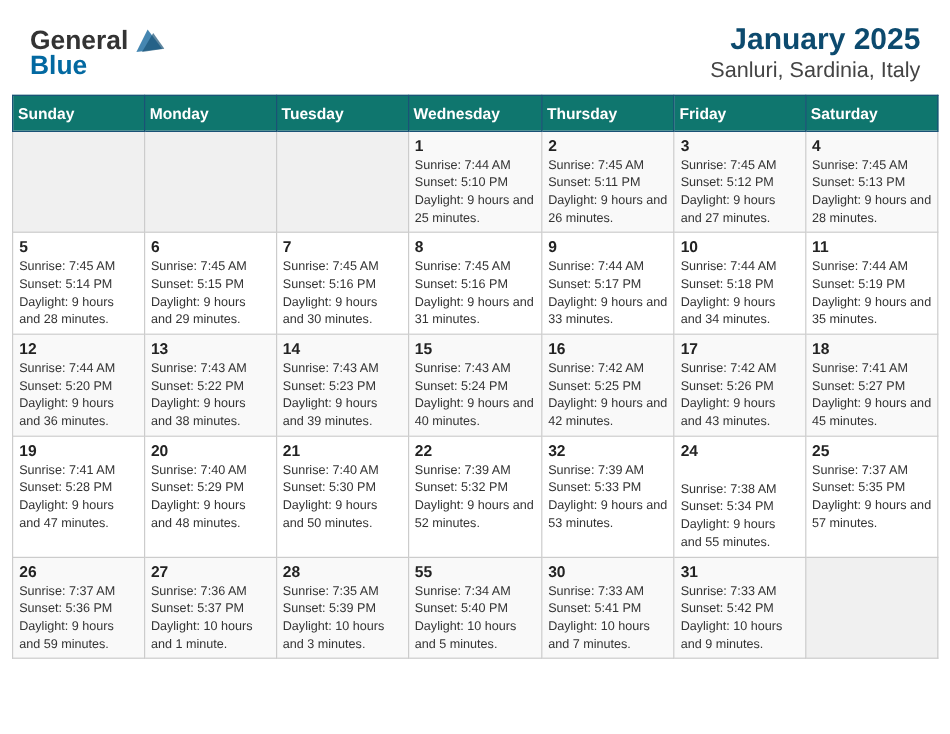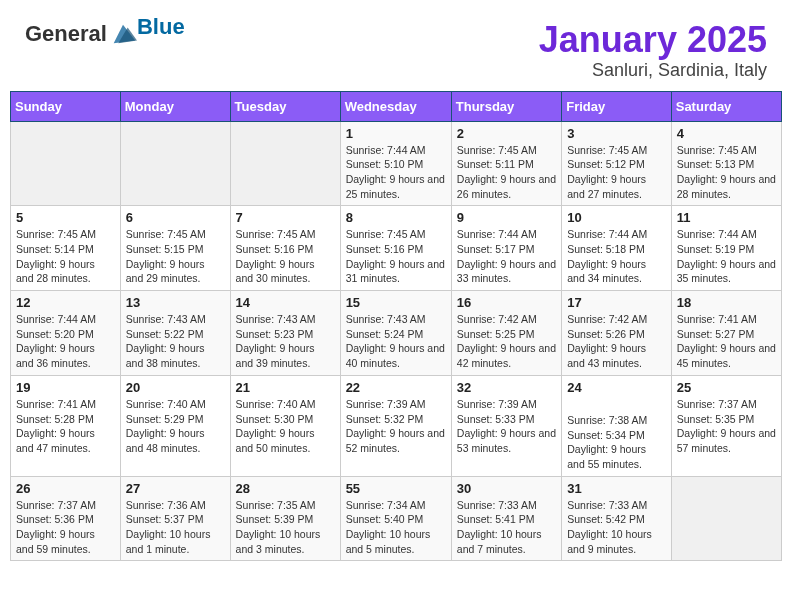--- a/index.html
+++ b/index.html
@@ -34,36 +34,36 @@
     }
     .logo-icon {
       width: 28px;
       height: 28px;
       margin-left: 2px;
     }
     .title-block {
       text-align: right;
     }
     .month-title {
-      font-size: 36px;
-      font-weight: bold;
-      color: #6d28d9;
+      font-size: 25px;
+      font-weight: bold;
+      color: #0c4a6e;
       line-height: 1.1;
     }
     .subtitle {
       font-size: 18px;
       color: #444;
     }
     table {
       width: 100%;
       border-collapse: collapse;
       margin-top: 5px;
     }
     thead tr th {
-      background-color: #8b5cf6;
+      background-color: #0f766e;
       color: #fff;
       font-size: 13px;
       font-weight: bold;
       padding: 7px 4px;
       text-align: left;
       border: 1px solid #1a5276;
     }
     tbody tr td {
       border: 1px solid #ccc;
       vertical-align: top;
@@ -93,21 +93,21 @@
     }
     .empty-cell {
       background: #f0f0f0 !important;
     }
   </style>
 </head>
 <body>
 
 <div class="header">
   <div class="logo">
-    <div style="display:flex;flex-direction:row;align-items:flex-start;">
+    <div style="display:flex;flex-direction:column;align-items:flex-start;">
       <span style="display:flex;align-items:center;">
         <span class="logo-text-general">General</span>
         <svg class="logo-icon" viewBox="0 0 30 30" xmlns="http://www.w3.org/2000/svg">
           <polygon points="5,25 15,5 28,22" fill="#2471a3" opacity="0.85"></polygon>
           <polygon points="10,25 20,8 30,22" fill="#1a5276" opacity="0.7"></polygon>
         </svg>
       </span>
       <span class="logo-text-blue" style="margin-top:-4px;">Blue</span>
     </div>
   </div>

